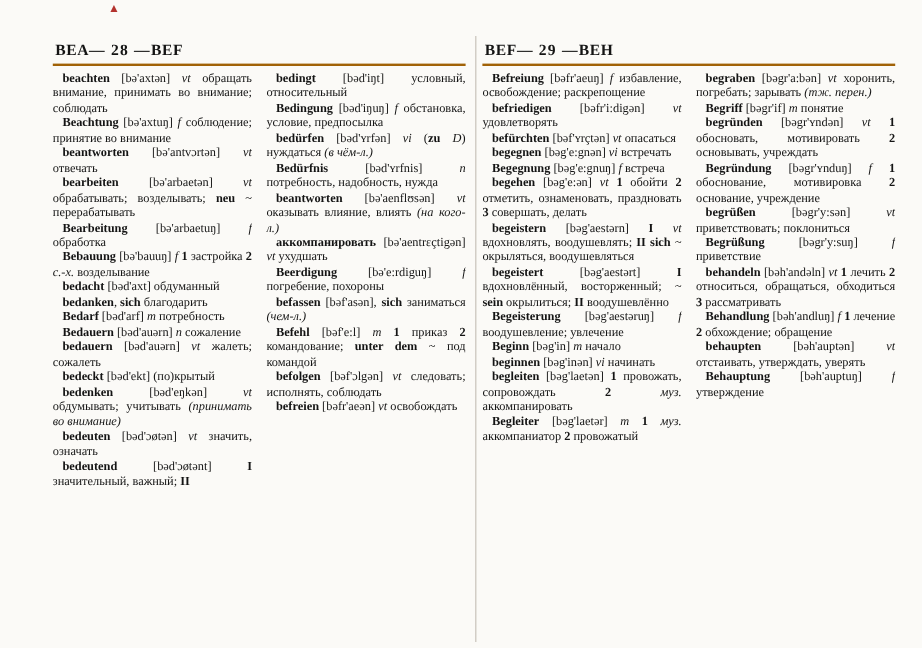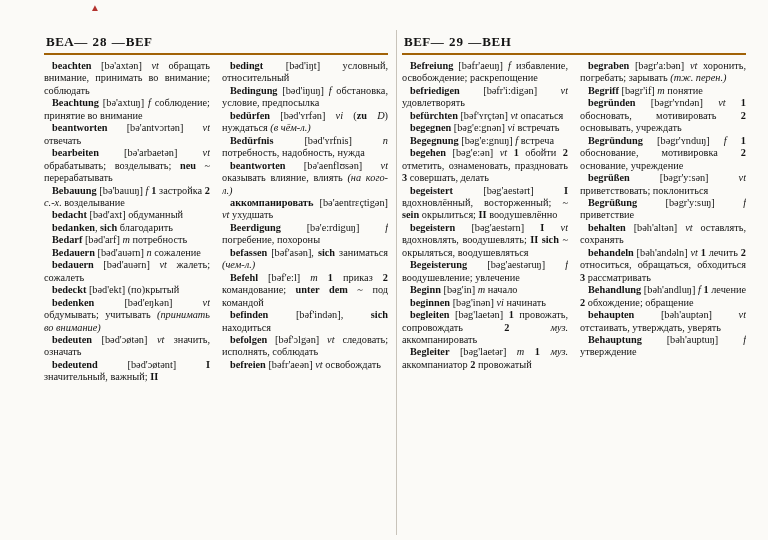--- a/index.html
+++ b/index.html
@@ -59,20 +59,21 @@
       <span class="hw">BEA</span>
       <span class="hn">— 28 —</span>
       <span class="hw">BEF</span>
     </header>
     <div class="cols">
       <div class="col">
           <p class="entry"><span class="seg-b">beachten</span><span> [bə'axtən] </span><span class="seg-i">vt</span><span> обращать внимание, принимать во внимание; соблюдать</span></p>
           <p class="entry"><span class="seg-b">Beachtung</span><span> [bə'axtuŋ] </span><span class="seg-i">f</span><span> соблюдение; принятие во внимание</span></p>
           <p class="entry"><span class="seg-b">beantworten</span><span> [bə'antvɔrtən] </span><span class="seg-i">vt</span><span> отвечать</span></p>
           <p class="entry"><span class="seg-b">bearbeiten</span><span> [bə'arbaetən] </span><span class="seg-i">vt</span><span> обрабатывать; возделывать; </span><span class="seg-b">neu</span><span> ~ перерабатывать</span></p>
+          <p class="entry"><span class="seg-b">Bearbeitung</span><span> [bə'arbaetuŋ] </span><span class="seg-i">f</span><span> обработка</span></p>
           <p class="entry"><span class="seg-b">Bebauung</span><span> [bə'bauuŋ] </span><span class="seg-i">f</span><span> </span><span class="seg-b">1</span><span> застройка </span><span class="seg-b">2</span><span> </span><span class="seg-i">с.-х.</span><span> возделывание</span></p>
           <p class="entry"><span class="seg-b">bedacht</span><span> [bəd'axt] обдуманный</span></p>
           <p class="entry"><span class="seg-b">bedanken</span><span>, </span><span class="seg-b">sich</span><span> благодарить</span></p>
           <p class="entry"><span class="seg-b">Bedarf</span><span> [bəd'arf] </span><span class="seg-i">m</span><span> потребность</span></p>
           <p class="entry"><span class="seg-b">Bedauern</span><span> [bəd'auərn] </span><span class="seg-i">n</span><span> сожаление</span></p>
           <p class="entry"><span class="seg-b">bedauern</span><span> [bəd'auərn] </span><span class="seg-i">vt</span><span> жалеть; сожалеть</span></p>
           <p class="entry"><span class="seg-b">bedeckt</span><span> [bəd'ekt] (по)крытый</span></p>
           <p class="entry"><span class="seg-b">bedenken</span><span> [bəd'eŋkən] </span><span class="seg-i">vt</span><span> обдумывать; учитывать </span><span class="seg-i">(принимать во внимание)</span></p>
           <p class="entry"><span class="seg-b">bedeuten</span><span> [bəd'ɔøtən] </span><span class="seg-i">vt</span><span> значить, означать</span></p>
           <p class="entry"><span class="seg-b">bedeutend</span><span> [bəd'ɔøtənt] </span><span class="seg-b">I</span><span> значительный, важный; </span><span class="seg-b">II</span></p>
@@ -80,57 +81,55 @@
       <div class="col">
           <p class="entry"><span class="seg-b">bedingt</span><span> [bəd'iŋt] условный, относительный</span></p>
           <p class="entry"><span class="seg-b">Bedingung</span><span> [bəd'iŋuŋ] </span><span class="seg-i">f</span><span> обстановка, условие, предпосылка</span></p>
           <p class="entry"><span class="seg-b">bedürfen</span><span> [bəd'ʏrfən] </span><span class="seg-i">vi</span><span> (</span><span class="seg-b">zu</span><span> </span><span class="seg-i">D</span><span>) нуждаться </span><span class="seg-i">(в чём-л.)</span></p>
           <p class="entry"><span class="seg-b">Bedürfnis</span><span> [bəd'ʏrfnis] </span><span class="seg-i">n</span><span> потребность, надобность, нужда</span></p>
           <p class="entry"><span class="seg-b">beantworten</span><span> [bə'aenflʊsən] </span><span class="seg-i">vt</span><span> оказывать влияние, влиять </span><span class="seg-i">(на кого-л.)</span></p>
           <p class="entry"><span class="seg-b">аккомпанировать</span><span> [bə'aentrɛçtigən] </span><span class="seg-i">vt</span><span> ухудшать</span></p>
           <p class="entry"><span class="seg-b">Beerdigung</span><span> [bə'e:rdiguŋ] </span><span class="seg-i">f</span><span> погребение, похороны</span></p>
           <p class="entry"><span class="seg-b">befassen</span><span> [bəf'asən], </span><span class="seg-b">sich</span><span> заниматься </span><span class="seg-i">(чем-л.)</span></p>
           <p class="entry"><span class="seg-b">Befehl</span><span> [bəf'e:l] </span><span class="seg-i">m</span><span> </span><span class="seg-b">1</span><span> приказ </span><span class="seg-b">2</span><span> командование; </span><span class="seg-b">unter dem</span><span> ~ под командой</span></p>
-          <p class="entry"><span class="seg-b">befinden</span><span> [bəf'indən], </span><span class="seg-b">sich</span><span> находиться</span></p>
           <p class="entry"><span class="seg-b">befolgen</span><span> [bəf'ɔlgən] </span><span class="seg-i">vt</span><span> следовать; исполнять, соблюдать</span></p>
           <p class="entry"><span class="seg-b">befreien</span><span> [bəfr'aeən] </span><span class="seg-i">vt</span><span> освобождать</span></p>
         </div>
     </div>
   </section>
 
   <section class="page page-right">
     <header class="page-header">
       <span class="hw">BEF</span>
       <span class="hn">— 29 —</span>
       <span class="hw">BEH</span>
     </header>
     <div class="cols">
       <div class="col">
           <p class="entry"><span class="seg-b">Befreiung</span><span> [bəfr'aeuŋ] </span><span class="seg-i">f</span><span> избавление, освобождение; раскрепощение</span></p>
           <p class="entry"><span class="seg-b">befriedigen</span><span> [bəfr'i:digən] </span><span class="seg-i">vt</span><span> удовлетворять</span></p>
           <p class="entry"><span class="seg-b">befürchten</span><span> [bəf'ʏrçtən] </span><span class="seg-i">vt</span><span> опасаться</span></p>
           <p class="entry"><span class="seg-b">begegnen</span><span> [bəg'e:gnən] </span><span class="seg-i">vi</span><span> встречать</span></p>
           <p class="entry"><span class="seg-b">Begegnung</span><span> [bəg'e:gnuŋ] </span><span class="seg-i">f</span><span> встреча</span></p>
           <p class="entry"><span class="seg-b">begehen</span><span> [bəg'e:ən] </span><span class="seg-i">vt</span><span> </span><span class="seg-b">1</span><span> обойти </span><span class="seg-b">2</span><span> отметить, ознаменовать, праздновать </span><span class="seg-b">3</span><span> совершать, делать</span></p>
+          <p class="entry"><span class="seg-b">begeistern</span><span> [bəg'aestərn] </span><span class="seg-b">I</span><span> </span><span class="seg-i">vt</span><span> вдохновлять, воодушевлять; </span><span class="seg-b">II sich</span><span> ~ окрыляться, воодушевляться</span></p>
           <p class="entry"><span class="seg-b">begeistert</span><span> [bəg'aestərt] </span><span class="seg-b">I</span><span> вдохновлённый, восторженный; ~ </span><span class="seg-b">sein</span><span> окрылиться; </span><span class="seg-b">II</span><span> воодушевлённо</span></p>
-          <p class="entry"><span class="seg-b">begeistern</span><span> [bəg'aestərn] </span><span class="seg-b">I</span><span> </span><span class="seg-i">vt</span><span> вдохновлять, воодушевлять; </span><span class="seg-b">II sich</span><span> ~ окрыляться, воодушевляться</span></p>
           <p class="entry"><span class="seg-b">Begeisterung</span><span> [bəg'aestəruŋ] </span><span class="seg-i">f</span><span> воодушевление; увлечение</span></p>
           <p class="entry"><span class="seg-b">Beginn</span><span> [bəg'in] </span><span class="seg-i">m</span><span> начало</span></p>
           <p class="entry"><span class="seg-b">beginnen</span><span> [bəg'inən] </span><span class="seg-i">vi</span><span> начинать</span></p>
           <p class="entry"><span class="seg-b">begleiten</span><span> [bəg'laetən] </span><span class="seg-b">1</span><span> провожать, сопровождать </span><span class="seg-b">2</span><span> </span><span class="seg-i">муз.</span><span> аккомпанировать</span></p>
           <p class="entry"><span class="seg-b">Begleiter</span><span> [bəg'laetər] </span><span class="seg-i">m</span><span> </span><span class="seg-b">1</span><span> </span><span class="seg-i">муз.</span><span> аккомпаниатор </span><span class="seg-b">2</span><span> провожатый</span></p>
         </div>
       <div class="col">
           <p class="entry"><span class="seg-b">begraben</span><span> [bəgr'a:bən] </span><span class="seg-i">vt</span><span> хоронить, погребать; зарывать </span><span class="seg-i">(тж. перен.)</span></p>
           <p class="entry"><span class="seg-b">Begriff</span><span> [bəgr'if] </span><span class="seg-i">m</span><span> понятие</span></p>
           <p class="entry"><span class="seg-b">begründen</span><span> [bəgr'ʏndən] </span><span class="seg-i">vt</span><span> </span><span class="seg-b">1</span><span> обосновать, мотивировать </span><span class="seg-b">2</span><span> основывать, учреждать</span></p>
           <p class="entry"><span class="seg-b">Begründung</span><span> [bəgr'ʏnduŋ] </span><span class="seg-i">f</span><span> </span><span class="seg-b">1</span><span> обоснование, мотивировка </span><span class="seg-b">2</span><span> основание, учреждение</span></p>
           <p class="entry"><span class="seg-b">begrüßen</span><span> [bəgr'y:sən] </span><span class="seg-i">vt</span><span> приветствовать; поклониться</span></p>
           <p class="entry"><span class="seg-b">Begrüßung</span><span> [bəgr'y:suŋ] </span><span class="seg-i">f</span><span> приветствие</span></p>
-          <p class="entry"><span class="seg-b">behalten</span><span> [bəh'altən] </span><span class="seg-i">vt</span><span> оставлять, сохранять</span></p>
           <p class="entry"><span class="seg-b">behandeln</span><span> [bəh'andəln] </span><span class="seg-i">vt</span><span> </span><span class="seg-b">1</span><span> лечить </span><span class="seg-b">2</span><span> относиться, обращаться, обходиться </span><span class="seg-b">3</span><span> рассматривать</span></p>
           <p class="entry"><span class="seg-b">Behandlung</span><span> [bəh'andluŋ] </span><span class="seg-i">f</span><span> </span><span class="seg-b">1</span><span> лечение </span><span class="seg-b">2</span><span> обхождение; обращение</span></p>
           <p class="entry"><span class="seg-b">behaupten</span><span> [bəh'auptən] </span><span class="seg-i">vt</span><span> отстаивать, утверждать, уверять</span></p>
           <p class="entry"><span class="seg-b">Behauptung</span><span> [bəh'auptuŋ] </span><span class="seg-i">f</span><span> утверждение</span></p>
         </div>
     </div>
   </section>
 
 </div>
 

